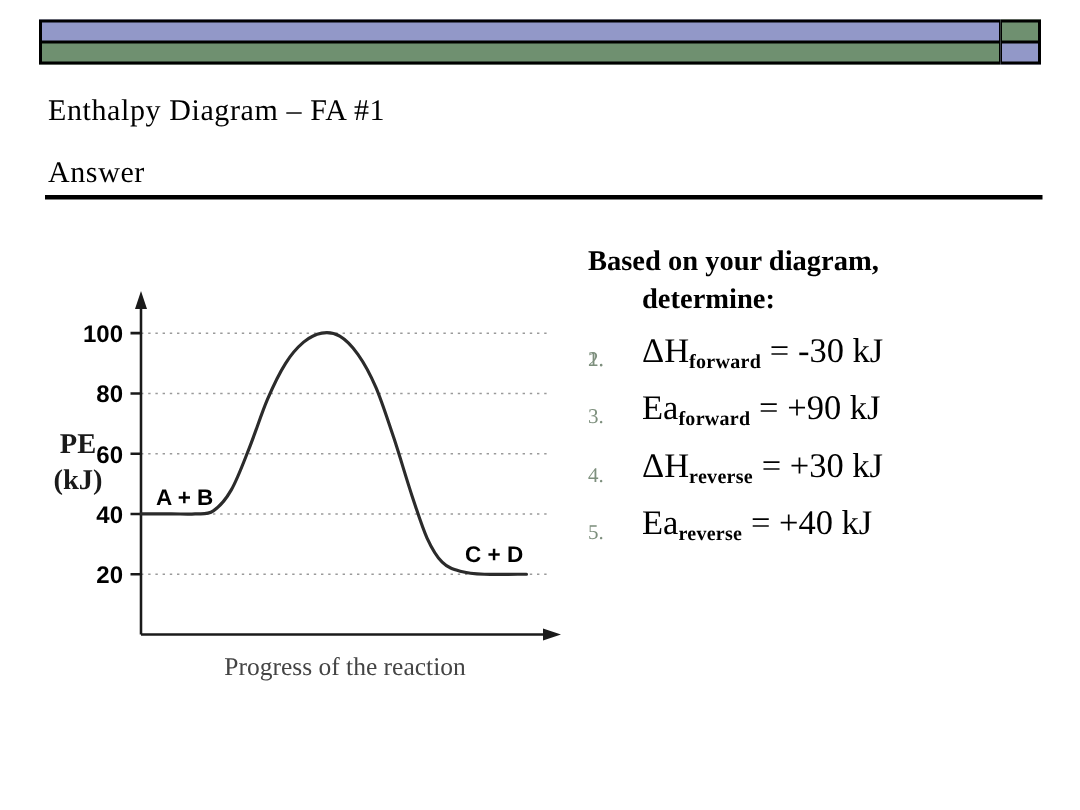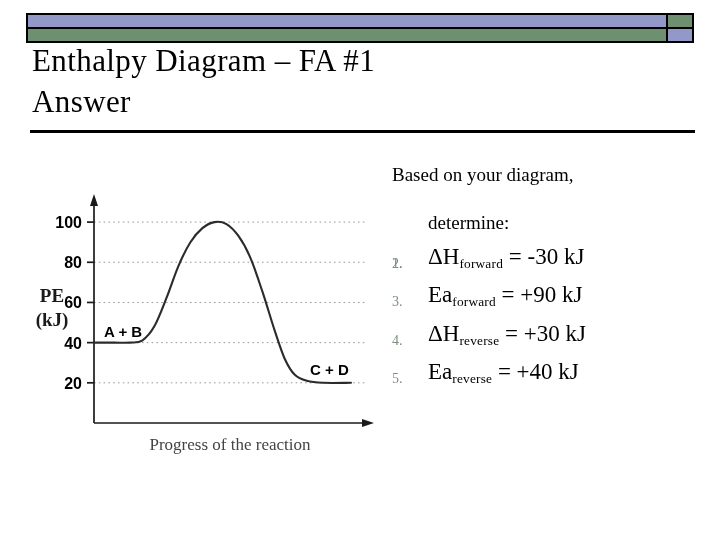--- a/index.html
+++ b/index.html
@@ -40,23 +40,23 @@
   }
   .deco-seg.long  { flex: 0 0 641px; border-right-width: 1px; }
   .deco-seg.short { flex: 1 1 auto; border-left-width: 1px; }
   .deco-row.top .deco-seg    { border-bottom-width: 1px; }
   .deco-row.bottom .deco-seg { border-top-width: 1px; }
 
   
   #title {
     position: absolute;
     left: 32px;
-    top: 40px;
+    top: 54px;
     width: 660px;
-    font-size: 31px;
+    font-size: 20px;
     line-height: 41px;
     letter-spacing: 0.4px;
     white-space: pre-line;
   }
   #title-rule {
     position: absolute;
     left: 30px;
     top: 130px;
     width: 665px;
     height: 3px;
@@ -77,25 +77,25 @@
   #answers-panel {
     position: absolute;
     left: 390px;
     top: 162px;
     width: 326px;
   }
   #prompt {
     font-size: 19px;
     line-height: 25px;
     margin: 0 0 6px 2px;
+    font-weight: bold;
   }
   #prompt .prompt-l2 {
     display: block;
     padding-left: 36px;
-    margin-top: 23px;
   }
   #answer-list {
     list-style: none;
     margin: 0;
     padding: 0;
   }
   #answer-list li {
     position: relative;
     padding-left: 38px;
     font-size: 23px;
@@ -104,21 +104,21 @@
   }
   #answer-list li .num {
     position: absolute;
     left: 2px;
     top: 7px;
     font-size: 14px;
     color: #7d8f7d;
   }
   #answer-list li sub {
     font-size: 0.58em;
-    font-weight: normal;
+    font-weight: bold;
     vertical-align: -0.32em;
     letter-spacing: 0.2px;
   }
 </style>
 </head>
 <body>
 
 <div id="deco-bars">
   <div class="deco-row top">
     <div class="deco-seg long" style="background: rgb(146, 152, 200); border-color: rgb(0, 0, 0);"></div>

